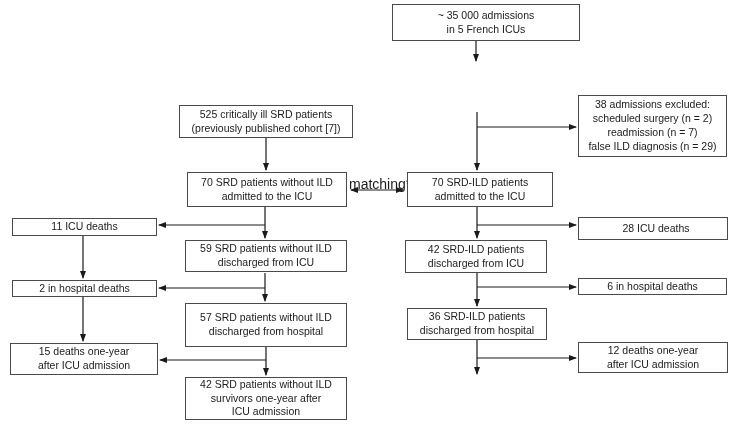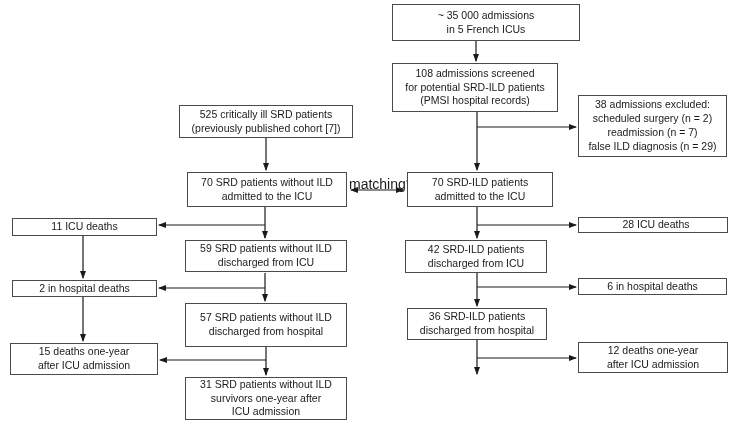--- a/index.html
+++ b/index.html
@@ -75,41 +75,38 @@
     <path d="M83,297 L83,341" marker-end="url(#ah)"></path>
 
     <path d="M351,190 L403,190" marker-start="url(#ah)" marker-end="url(#ah)"></path>
   </svg>
 
   <div class="flow-label" style="left:349px;top:176px;width:56px;">matching*</div>
 
   <div class="box" style="left:392px;top:4px;width:188px;height:37px;">~ 35 000 admissions
 in 5 French ICUs</div>
 
-  <div class="box" style="left:392px;top:63px;width:166px;height:49px;">108 admissions screened
-for potential SRD-ILD patients
-(PMSI hospital records)</div>
 
   <div class="box" style="left:578px;top:95px;width:149px;height:62px;">38 admissions excluded:
 scheduled surgery (n = 2)
 readmission (n = 7)
 false ILD diagnosis (n = 29)</div>
 
   <div class="box" style="left:179px;top:105px;width:174px;height:33px;">525 critically ill SRD patients
 (previously published cohort [7])</div>
 
   <div class="box" style="left:187px;top:172px;width:160px;height:35px;">70 SRD patients without ILD
 admitted to the ICU</div>
 
   <div class="box" style="left:407px;top:172px;width:146px;height:35px;">70 SRD-ILD patients
 admitted to the ICU</div>
 
   <div class="box" style="left:12px;top:218px;width:145px;height:18px;">11 ICU deaths</div>
 
-  <div class="box" style="left:578px;top:217px;width:150px;height:16px;padding-left:8px;">28 ICU deaths</div>
+  <div class="box" style="left:578px;top:217px;width:150px;height:23px;padding-left:8px;">28 ICU deaths</div>
 
   <div class="box" style="left:185px;top:240px;width:162px;height:32px;">59 SRD patients without ILD
 discharged from ICU</div>
 
   <div class="box" style="left:405px;top:240px;width:142px;height:33px;">42 SRD-ILD patients
 discharged from ICU</div>
 
   <div class="box" style="left:12px;top:280px;width:145px;height:17px;">2 in hospital deaths</div>
 
   <div class="box" style="left:578px;top:278px;width:149px;height:17px;">6 in hospital deaths</div>
@@ -119,18 +116,18 @@
 
   <div class="box" style="left:407px;top:308px;width:140px;height:32px;">36 SRD-ILD patients
 discharged from hospital</div>
 
   <div class="box" style="left:10px;top:343px;width:148px;height:32px;">15 deaths one-year
 after ICU admission</div>
 
   <div class="box" style="left:578px;top:342px;width:150px;height:31px;">12 deaths one-year
 after ICU admission</div>
 
-  <div class="box" style="left:185px;top:377px;width:162px;height:43px;">31 SRD patients without ILD
+  <div class="box" style="left:185px;top:377px;width:162px;height:43px;">42 SRD patients without ILD
 survivors one-year after
 ICU admission</div>
 
 
 </div>
 
 </body></html>

